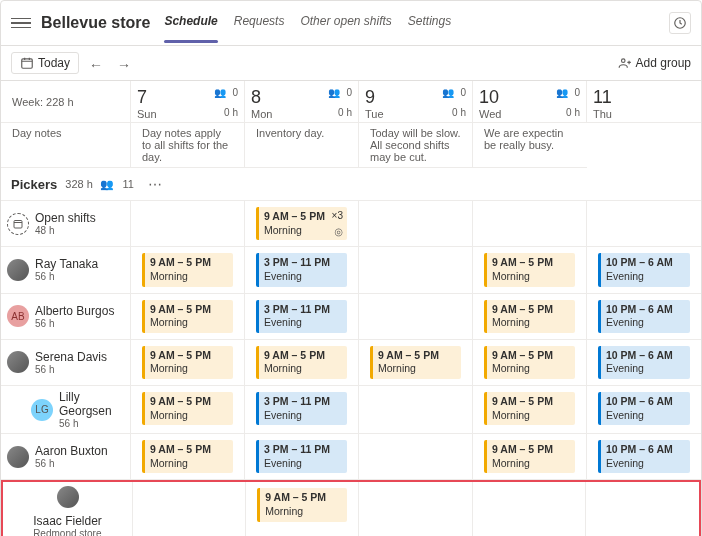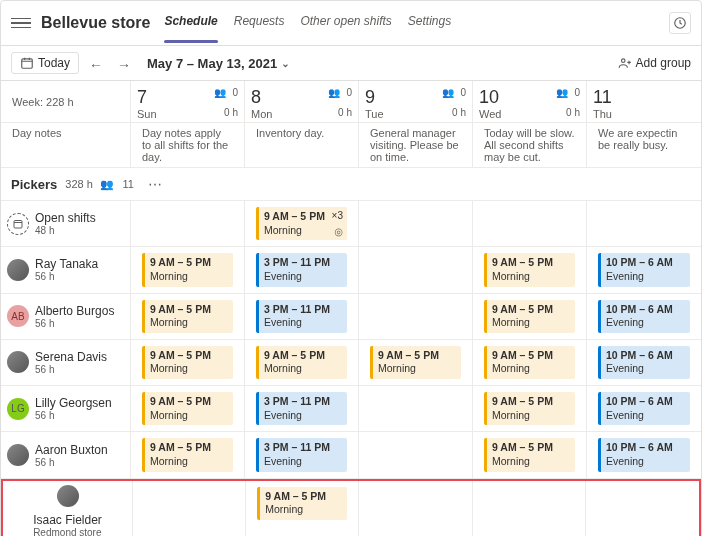--- a/index.html
+++ b/index.html
@@ -45,21 +45,21 @@
 .group-meta { font-size: 11px; color: #605e5c; }
 .more-dots { font-size: 14px; color: #605e5c; cursor: pointer; margin-left: 6px; }
 
 
 .row { display: grid; grid-template-columns: 130px repeat(5, 1fr); }
 .row .cell { min-height: 44px; }
 .staff-cell { display: flex; align-items: center; gap: 6px; padding: 4px 6px; }
 .avatar { width: 22px; height: 22px; border-radius: 50%; display: flex; align-items: center; justify-content: center; font-size: 10px; color: #fff; flex-shrink: 0; }
 .avatar.photo { background: linear-gradient(135deg,#888,#555); }
 .avatar.ab { background: #e8a0a0; color: #8a3030; }
-.avatar.lg { background: #84cc16; color: #555; }
+.avatar.lg { background: #7dd3fc; color: #555; margin-left: 24px; }
 .avatar.open { background: none; border: 1.5px dashed #605e5c; }
 .staff-name { font-size: 12px; }
 .staff-hours { font-size: 10px; color: #605e5c; }
 
 
 .shift { border-left: 3px solid; padding: 3px 5px; font-size: 10.5px; line-height: 1.3; margin: 2px 0; border-radius: 2px; position: relative; }
 .shift.morning { background: #fdf0d8; border-color: #f2a900; }
 .shift.evening { background: #d6e8f7; border-color: #0078d4; }
 .shift .time { font-weight: 600; font-size: 10.5px; }
 .shift .tag { position: absolute; top: 2px; right: 4px; font-size: 10px; }
@@ -100,24 +100,20 @@
   <div class="toolbar">
     <div class="today-btn">
       <svg class="icon" viewBox="0 0 24 24" fill="none" stroke="#605e5c" stroke-width="2">
           <rect x="3" y="5" width="18" height="16" rx="2"></rect>
           <path d="M3 9h18M8 3v4M16 3v4"></path>
         </svg>
       <span>Today</span>
     </div>
     <span class="nav-arrow">←</span>
     <span class="nav-arrow">→</span>
-    <div class="date-range">
-      <span>May 7 – May 13, 2021</span>
-      <span class="chev">⌄</span>
-    </div>
     <div class="add-group">
       <svg class="icon" viewBox="0 0 24 24" fill="none" stroke="#605e5c" stroke-width="2">
           <circle cx="9" cy="8" r="3"></circle>
           <path d="M2 20c0-3 3-5 7-5s7 2 7 5M19 8v6M16 11h6"></path>
         </svg>
       <span>Add group</span>
     </div>
   </div>
 
   <div class="grid">
@@ -164,21 +160,20 @@
     <div class="cell day-head">
       <div class="day-num">11</div>
       <div class="day-name">Thu</div>
     </div>
   </div>
 
   <div class="grid notes-row">
     <div class="cell notes-label">Day notes</div>
     <div class="cell">Day notes apply to all shifts for the day.</div>
     <div class="cell">Inventory day.</div>
-    <div class="cell">General manager visiting. Please be on time.</div>
     <div class="cell">Today will be slow. All second shifts may be cut.</div>
     <div class="cell">We are expectin be really busy.</div>
   </div>
 
   <div class="group-row">
     <span class="group-title">Pickers</span>
     <span class="group-meta">328 h</span>
     <span class="group-meta">👥</span>
     <span class="group-meta">11</span>
     <span class="more-dots">⋯</span>

